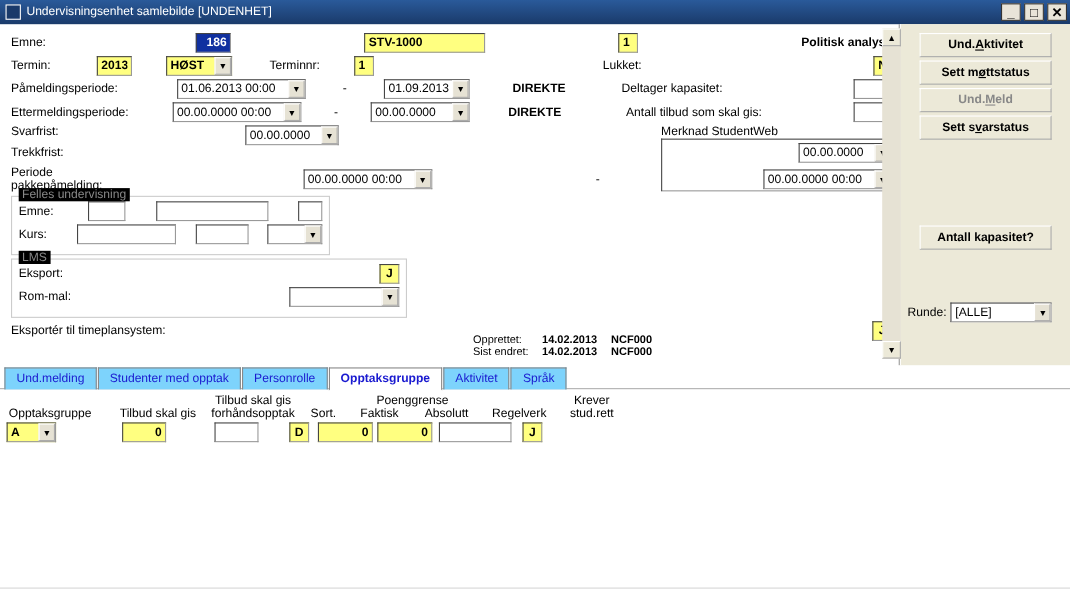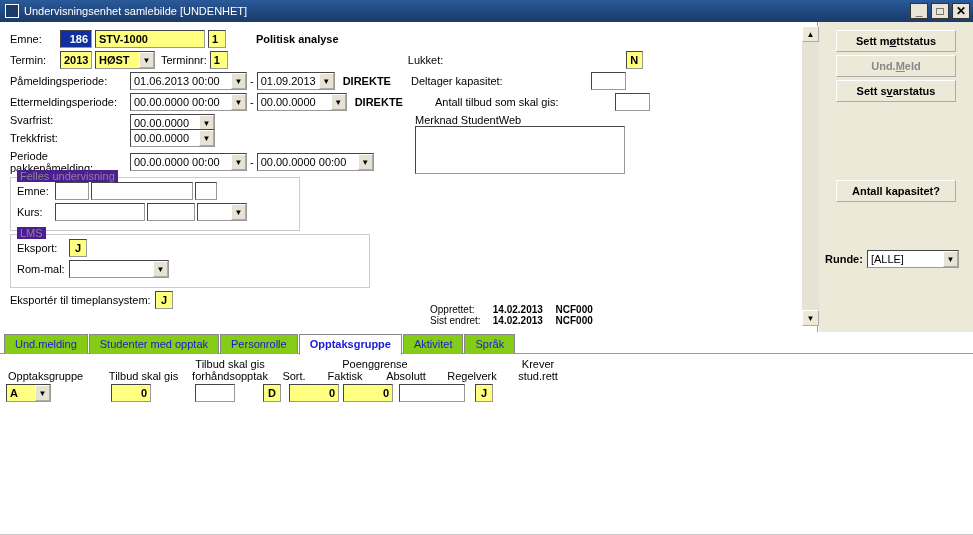--- a/index.html
+++ b/index.html
@@ -48,21 +48,21 @@
     border-right: 1px solid #999;
     height: 310px;
   }
   .right-panel {
     width: 155px;
     padding: 8px 6px;
     background: #ece9d8;
     height: 310px;
     border-left: 1px solid #fff;
   }
-  .form-row { display: flex; align-items: center; margin-bottom: 3px; }
+  .form-row { display: flex; align-items: center; margin-bottom: 3px; justify-content: space-between; }
   .lbl { width: 95px; display: inline-block; }
   .inp {
     border: 1px inset #999;
     height: 18px;
     padding: 1px 3px;
     background: #fff;
     font-family: inherit; font-size: 11px;
   }
   .inp.yellow { background: #ffff80; font-weight: bold; }
   .inp.yellow-sel { background: #1030a0; color: #fff; font-weight: bold; }
@@ -83,21 +83,21 @@
   }
   .title-text { font-weight: bold; }
   .fieldset {
     border: 1px groove #ccc;
     margin-top: 3px;
     padding: 4px 6px 6px;
     position: relative;
   }
   .fieldset .legend {
     position: absolute; top: -8px; left: 6px;
-    background: #4c1d95; color: #888; padding: 0 3px;
+    background: #000000; color: #888; padding: 0 3px;
     font-size: 11px;
   }
   .btn {
     height: 22px;
     padding: 2px 6px;
     background: #ece9d8;
     border: 1px outset #fff;
     font-family: inherit; font-size: 11px;
     cursor: pointer;
     width: 120px;
@@ -123,21 +123,21 @@
     padding: 2px 4px 0;
     border-bottom: 1px solid #999;
     background: #fff;
     height: 22px;
     gap: 1px;
   }
   .tab {
     border: 1px solid #888;
     border-bottom: none;
     padding: 3px 10px 1px;
-    background: #84cc16;
+    background: #7dd3fc;
     color: #1a1ad0;
     cursor: pointer;
     position: relative;
     height: 20px;
   }
   .tab.active {
     background: #fff;
     font-weight: bold;
     color: #1a1ad0;
     height: 21px;
@@ -323,28 +323,29 @@
       </div>
 
       <div class="scrollbar">
         <div class="scroll-btn">▲</div>
         <div class="scroll-btn">▼</div>
       </div>
 
     </div>
 
     <div class="right-panel rgt-col">
+      <button class="btn"><b><span>Und.</span><span class="u">A</span><span>ktivitet</span></b></button>
       <button class="btn"><b><span>Sett m</span><span class="u">ø</span><span>ttstatus</span></b></button>
       <button class="btn disabled"><b><span>Und.</span><span class="u">M</span><span>eld</span></b></button>
       <button class="btn"><b><span>Sett s</span><span class="u">v</span><span>arstatus</span></b></button>
       <div style="height:75px"></div>
       <button class="btn"><b>Antall kapasitet?</b></button>
       <div style="height:45px"></div>
       <div style="align-self:flex-start;display:flex;align-items:center">
-        <span style="font-weight:bold">Runde:</span>
+        <span style="font-weight:normal">Runde:</span>
         <span class="dd" style="width:92px;margin-left:4px">
           <span style="flex:1;padding-left:3px">[ALLE]</span>
           <span class="dd-btn">▼</span>
         </span>
       </div>
     </div>
   </div>
 
   <div class="tabs-row">
     <div class="tab">Und.melding</div>

